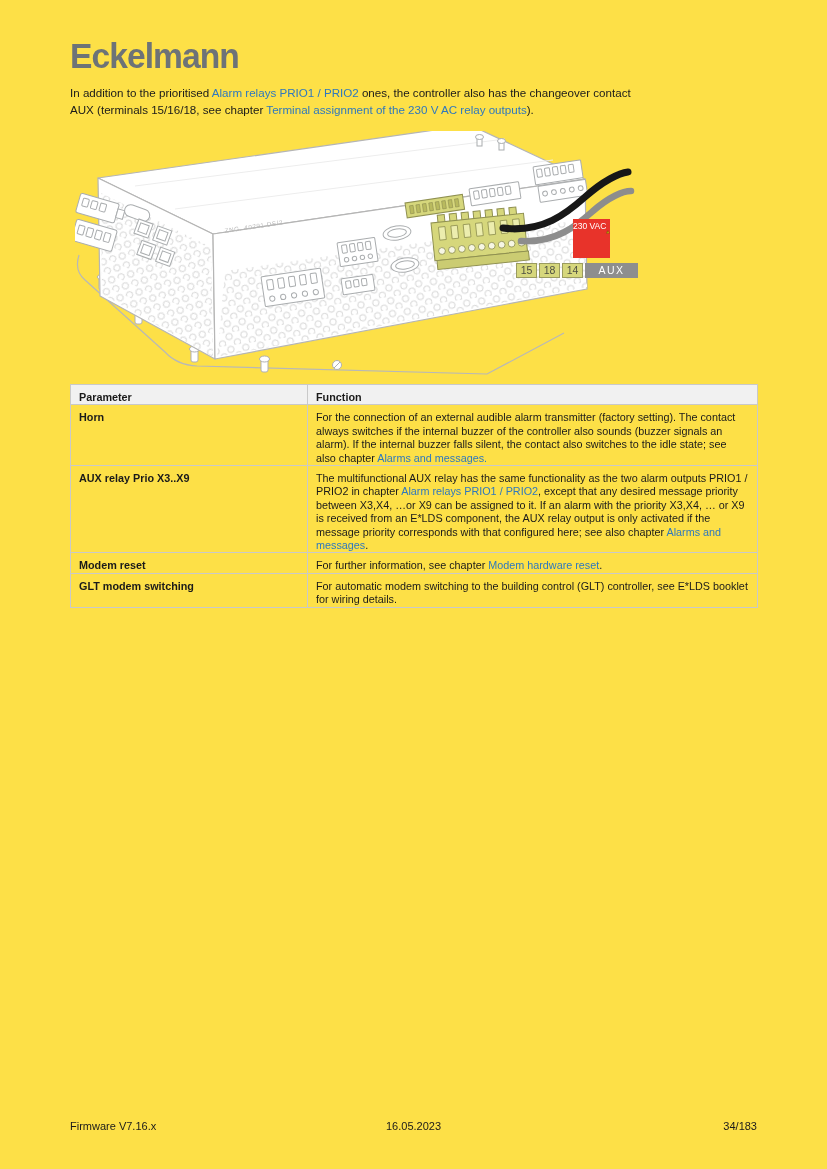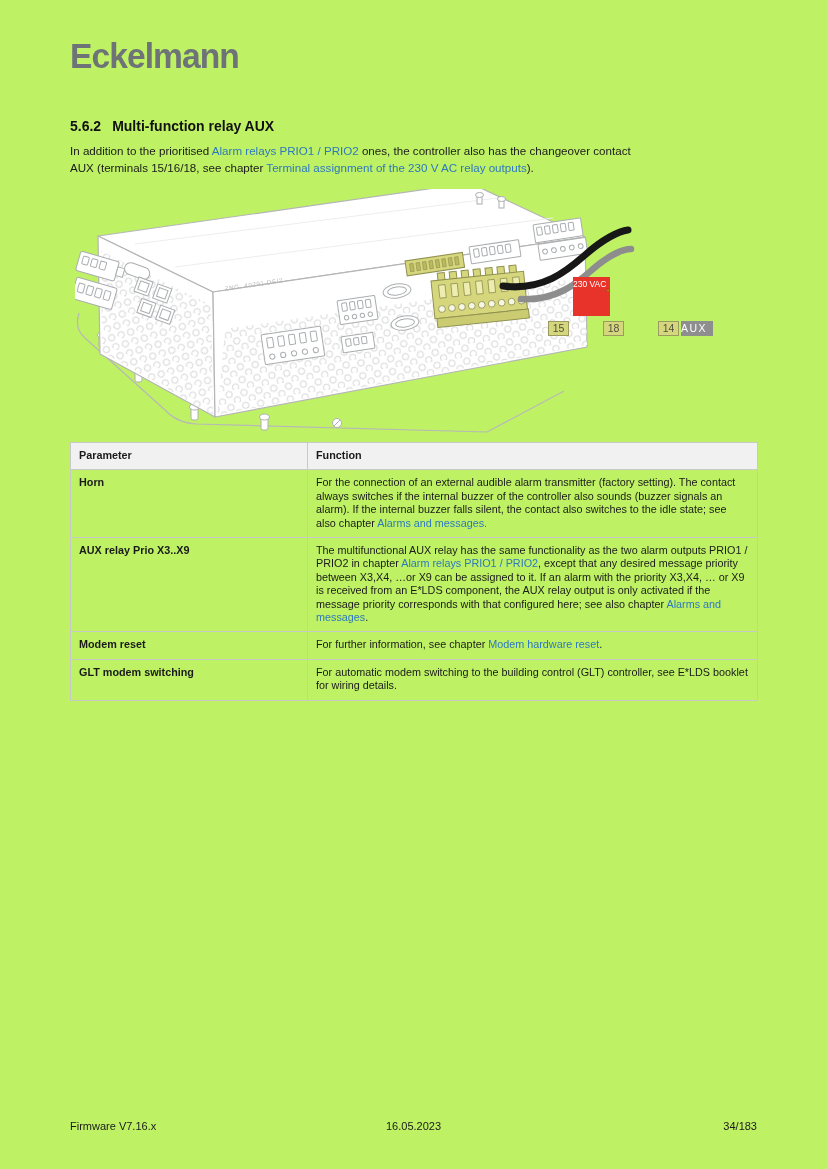--- a/index.html
+++ b/index.html
@@ -1,18 +1,18 @@
 <!DOCTYPE html>
 <html style="--link: #2e78be; --red: #e8332a; --yellow: #d6d77c; --gray-label: #8e8e8e;"><head>
 <meta charset="utf-8">
 <style>
   * { margin:0; padding:0; box-sizing:border-box; }
   html,body { background:#ffffff; }
   body { font-family:"Liberation Sans", sans-serif; color:#1a1a1a; }
-  .page { position:relative; width:827px; height:1169px; background:#bef264; overflow:hidden; }
+  .page { position:relative; width:827px; height:1169px; background:#fde047; overflow:hidden; }
   .content { padding:0 70px; }
 
   .logo { margin-top:36px; font-size:35px; font-weight:bold; color:#6d7377; letter-spacing:-1px;
           transform:scaleX(.96); transform-origin:left center; }
 
   .section-heading { margin-top:42px; font-size:14px; font-weight:bold; color:#111; }
   .section-heading .num { margin-right:11px; }
 
   .config-heading { margin-top:15px; font-size:12px; font-weight:bold; }
 
@@ -24,51 +24,48 @@
   .device-figure svg.art { position:absolute; left:0; top:0; }
 
   .vac-label { position:absolute; left:498px; top:88px; width:37px; height:39px;
                background:var(--red,#e8332a); display:flex; flex-direction:row; align-items:flex-start;
                padding-top:2px; }
   .vac-label .vac-text { color:#fff; font-size:8.5px; line-height:10px; white-space:nowrap; }
 
   .term-strip { position:absolute; left:441px; top:132px; height:15px; display:flex; align-items:stretch; }
   .term-cell { width:21px; margin-right:2px; background:var(--yellow,#d6d77c);
                border:1px solid #9a9b60; color:#4f5042; font-size:10.5px; line-height:13px;
-               text-align:center;margin-left:32px; }
-  .aux-cell  { width:32px; background:var(--gray-label,#8e8e8e); color:#fff; font-size:10.5px;
-               line-height:15px; text-align:left; letter-spacing:1.5px; }
+               text-align:center; }
+  .aux-cell  { width:53px; background:var(--gray-label,#8e8e8e); color:#fff; font-size:10.5px;
+               line-height:15px; text-align:center; letter-spacing:1.5px; }
 
   
   table.params { margin-top:5px; width:687px; border-collapse:collapse; table-layout:fixed;
                  font-size:10.8px; line-height:13.4px; }
-  table.params th, table.params td { border:1px solid #c9c9c9; padding:6px 8px 7px 8px;
+  table.params th, table.params td { border:1px solid #c9c9c9; padding:6px 8px 0 8px;
                  vertical-align:top; text-align:left; }
   table.params th { background:#f1f1f1; font-weight:bold; }
   col.c-param { width:237px; }
   col.c-func  { width:450px; }
   td.param { font-weight:bold; }
 
   
   .footer { position:absolute; left:70px; top:1120px; width:687px; display:grid;
             grid-template-columns:1fr auto 1fr; font-size:11px; }
   .footer .f-center { text-align:center; }
   .footer .f-right  { text-align:right; }
 </style>
 </head>
 <body>
 
 <div class="page">
   <div class="content">
 
     <div class="logo">Eckelmann</div>
 
-    <div class="section-heading">
-      <span class="num">5.6.2</span><span>Multi-function relay AUX</span>
-    </div>
 
 
     <p class="para"><span>In addition to the prioritised </span><span class="lnk">Alarm relays PRIO1 / PRIO2</span><span> ones, the controller also has the changeover contact</span><br><span>AUX (terminals 15/16/18, see chapter </span><span class="lnk">Terminal assignment of the 230 V AC relay outputs</span><span>).</span></p>
 
     <div class="device-figure">
       <svg class="art" width="568" height="248" viewBox="0 0 568 248">
         <defs>
           <pattern id="pL" width="15" height="13" patternUnits="userSpaceOnUse" patternTransform="rotate(24)">
             <circle cx="4" cy="4" r="3.2" fill="#ffffff" stroke="#cfcfcf" stroke-width="0.9"></circle>
             <circle cx="11.5" cy="10.5" r="3.2" fill="#ffffff" stroke="#cfcfcf" stroke-width="0.9"></circle>

